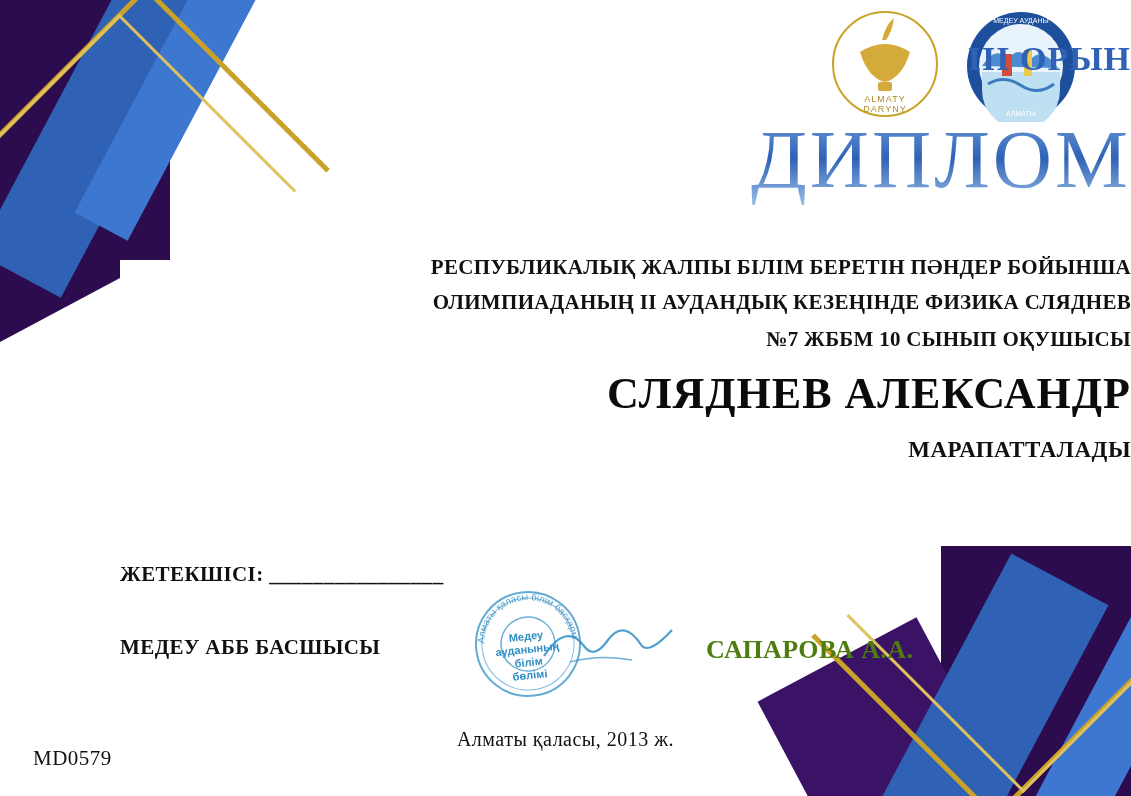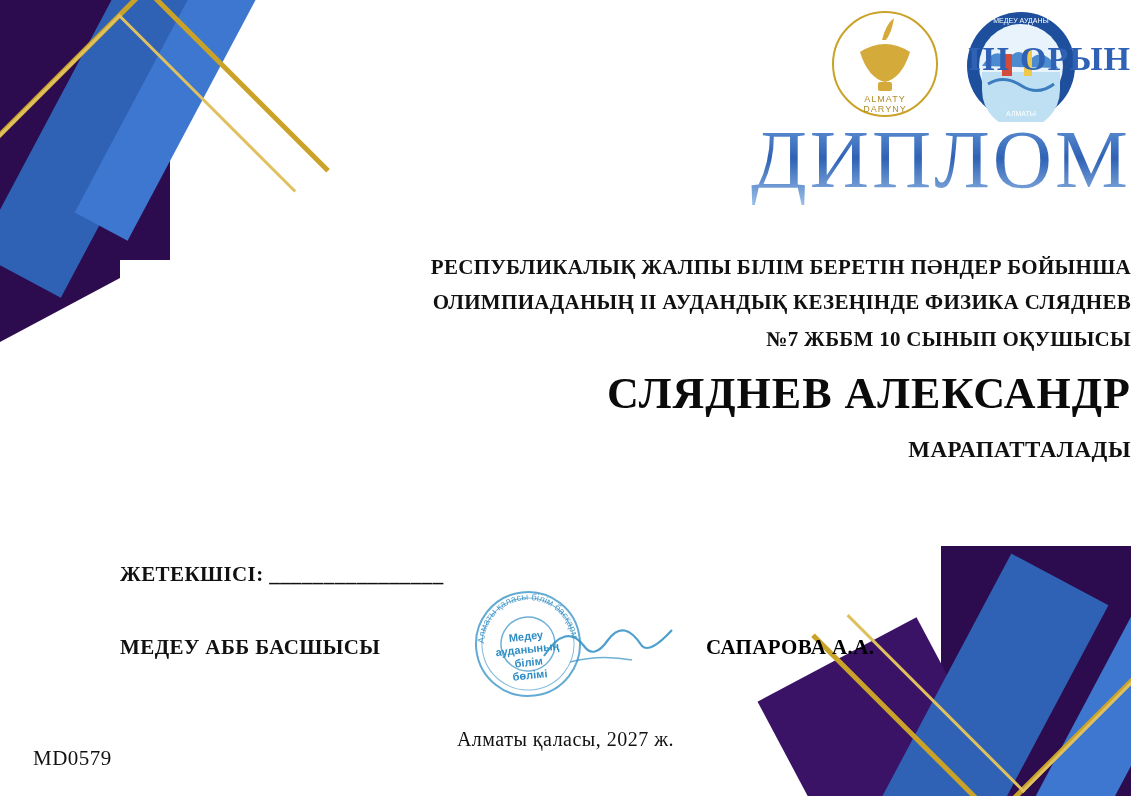--- a/index.html
+++ b/index.html
@@ -154,21 +154,21 @@
     font-size: 21px; font-weight: bold; letter-spacing: .4px; color: #111;
   }
   #signer-title {
     position: absolute;
     left: 120px; top: 635px;
     font-size: 21px; font-weight: bold; letter-spacing: .4px; color: #111;
   }
   #signer-name {
     position: absolute;
     left: 706px; top: 635px;
-    font-size: 21px; font-weight: bold; letter-spacing: .4px; color: #000000;
+    font-size: 26px; font-weight: bold; letter-spacing: .4px; color: #4d7c0f;
   }
 
   #doc-code {
     position: absolute;
     left: 33px; top: 746px;
     font-size: 21px; letter-spacing: .5px; color: #111;
   }
 
   #place-date {
     position: absolute;
@@ -274,15 +274,15 @@
       <span>бөлімі</span>
     </div>
   </div>
 
   <svg id="signature-mark" viewBox="0 0 140 80">
     <path d="M4 56 q22 -34 40 -10 q10 14 24 -6 q16 -22 34 6 q8 8 30 -16" fill="none" stroke="#2f8ec4" stroke-width="2.2" opacity="0.85"></path>
     <path d="M30 62 q30 -8 62 -2" fill="none" stroke="#2f8ec4" stroke-width="1.4" opacity="0.7"></path>
   </svg>
 
   <div id="doc-code">MD0579</div>
-  <div id="place-date">Алматы қаласы, 2027 ж.</div>
+  <div id="place-date">Алматы қаласы, 2013 ж.</div>
 
 </div>
 
 </body></html>

